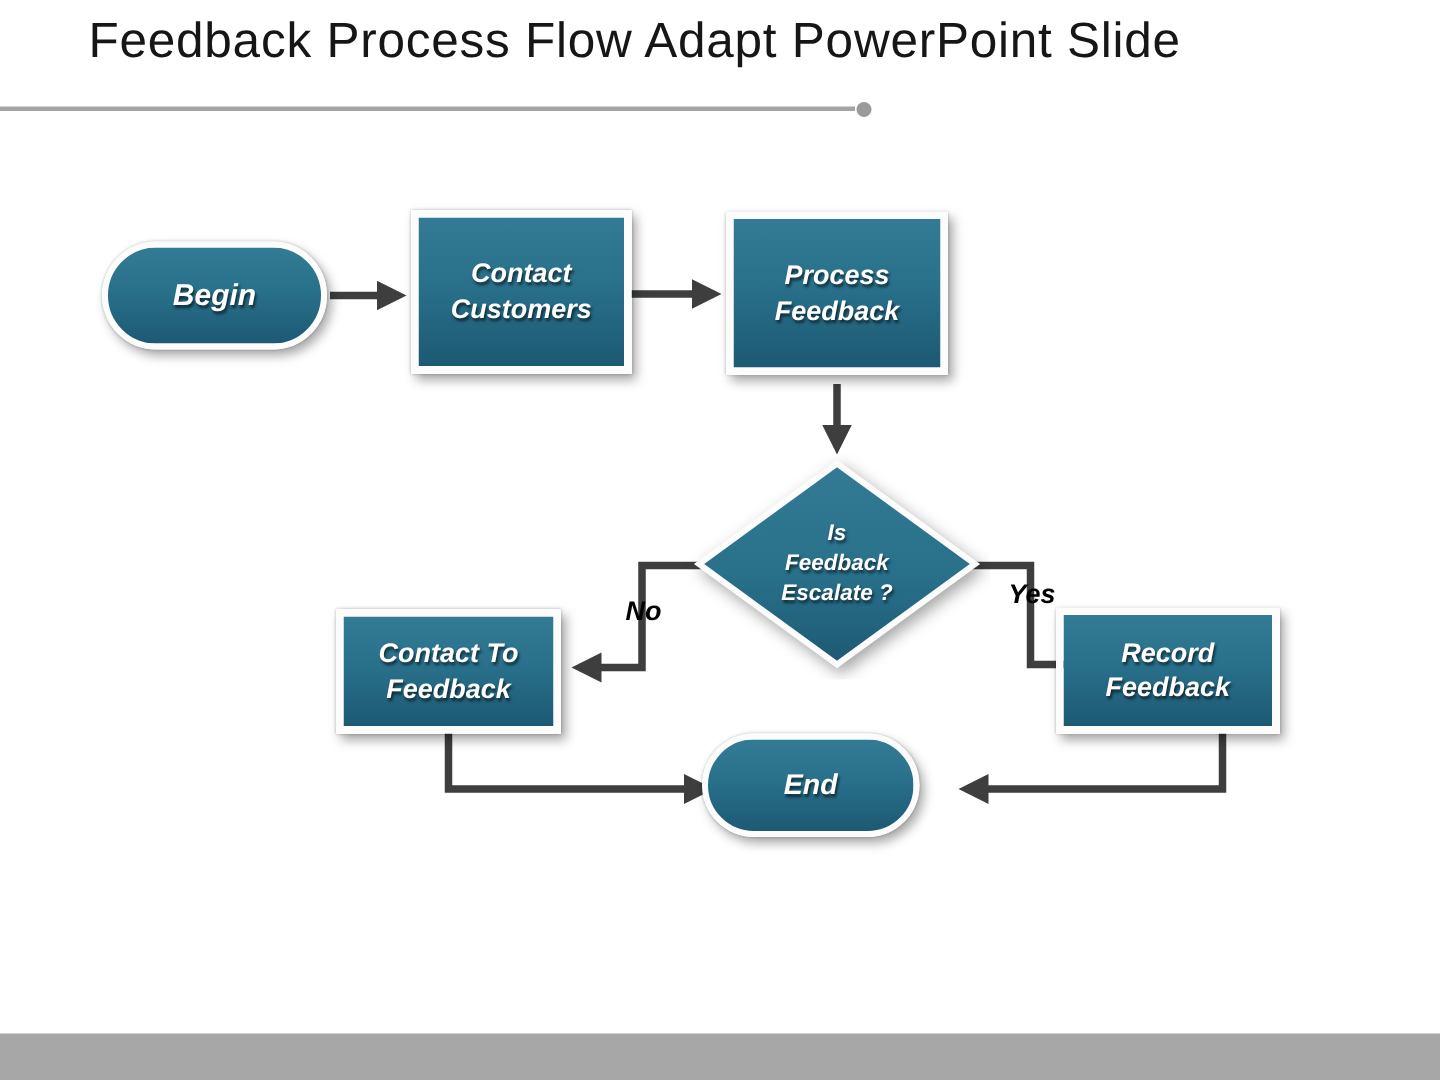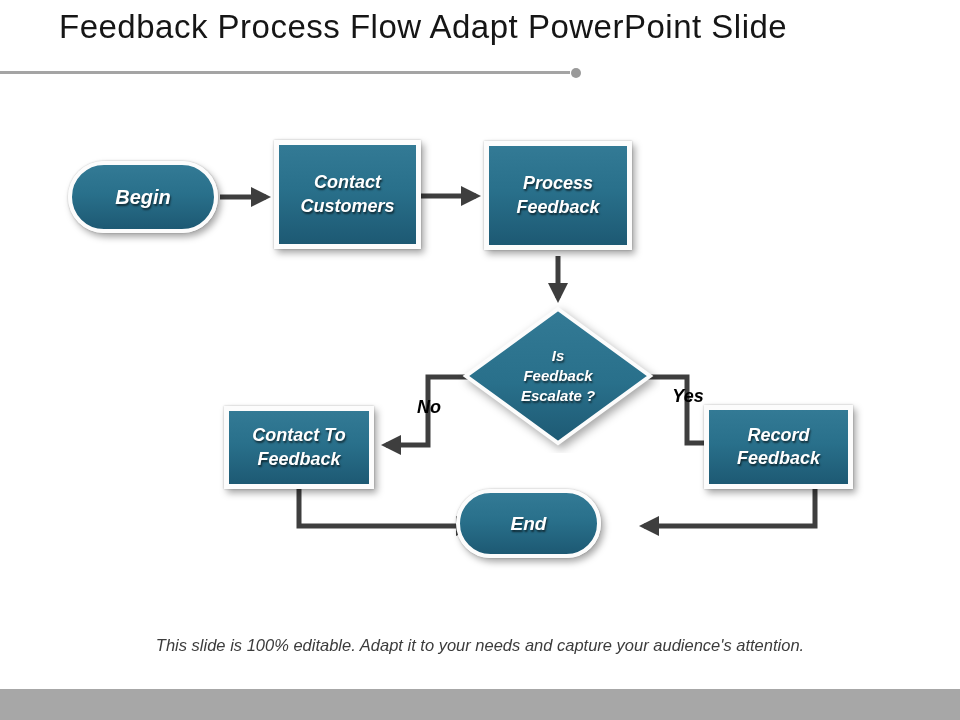--- a/index.html
+++ b/index.html
@@ -197,20 +197,19 @@
     </div>
   </div>
 
   <div class="node rect-node" style="left:704px; top:405px; width:149px; height:84px;">
     <div>
       <div>Record</div>
       <div>Feedback</div>
     </div>
   </div>
 
-  <div class="node stadium end" style="left:456px; top:489px; width:145px; height:69px;">
+  <div class="node stadium end" style="left:468px; top:489px; width:145px; height:69px;">
     <span>End</span>
   </div>
 
-  <div class="caption">This slide is 100% editable. Adapt it to your needs and capture your audience's attention.</div>
   <div class="footer-bar"></div>
 
 </div>
 
 </body></html>

